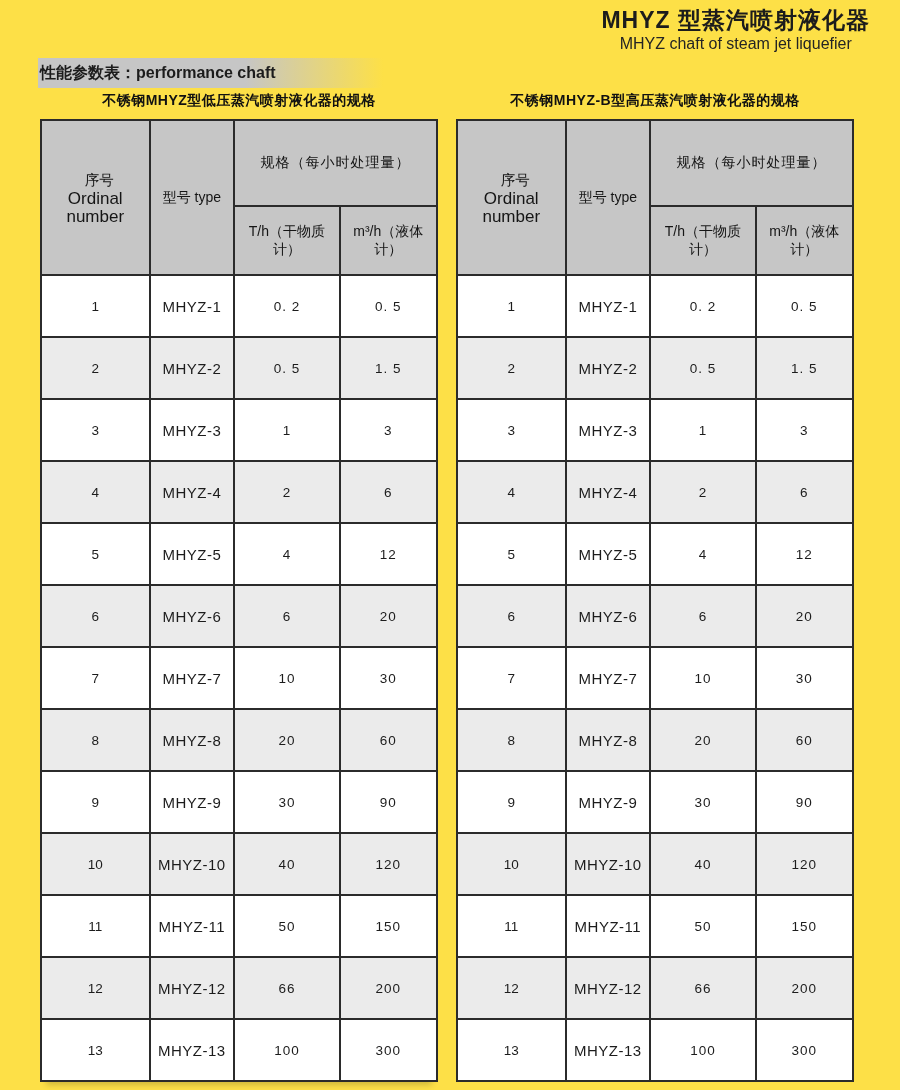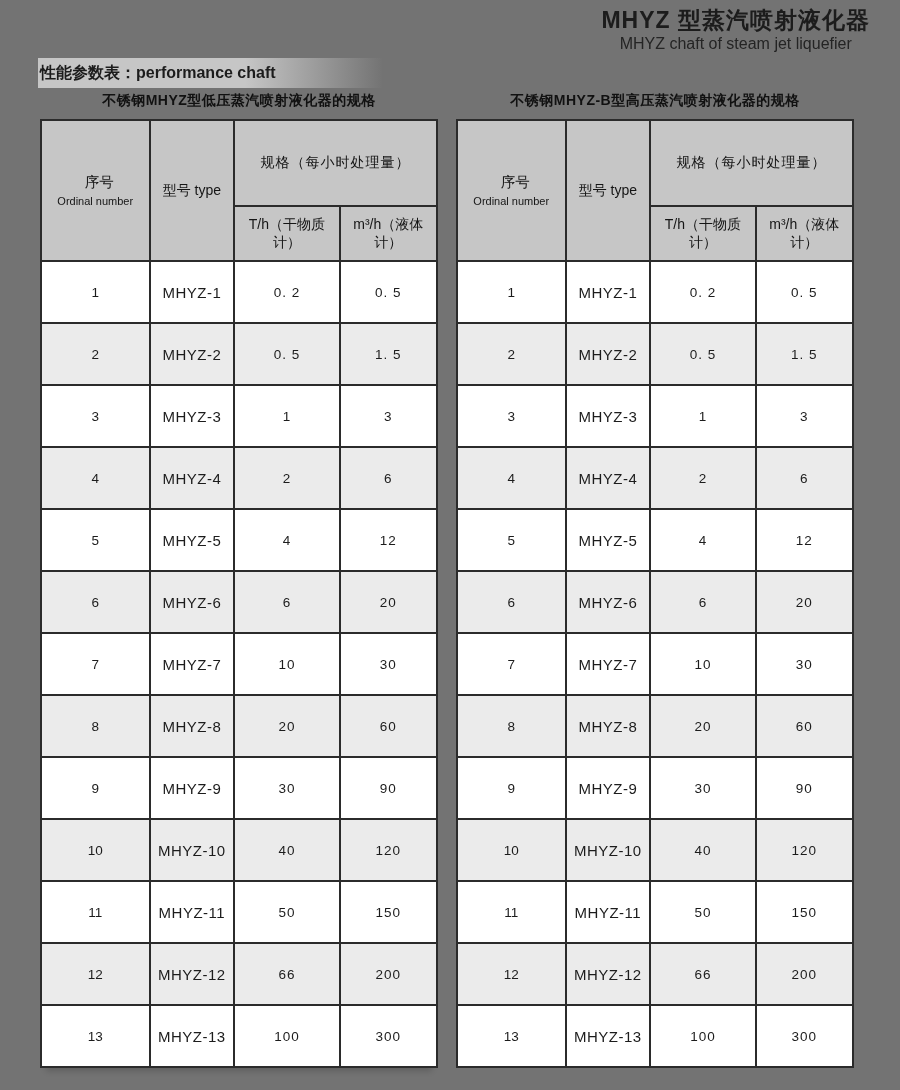--- a/index.html
+++ b/index.html
@@ -6,21 +6,21 @@
   html, body { background: #ffffff; }
   body {
     font-family: "Liberation Sans", "DejaVu Sans", sans-serif;
     color: #1a1a1a;
     -webkit-font-smoothing: antialiased;
   }
   .page {
     position: relative;
     width: 900px;
     height: 1090px;
-    background: #737373;
+    background: #fde047;
     overflow: hidden;
   }
 
   
   .doc-title {
     position: absolute;
     top: 6px;
     right: 30px;
     text-align: center;
   }
@@ -86,23 +86,23 @@
     vertical-align: middle;
     font-weight: normal;
     overflow: hidden;
   }
   table.spec-table thead th {
     background: var(--header-bg);
     font-size: 14px;
     color: #151515;
   }
   tr.hrow-top th { height: 86px; }
-  tr.hrow-sub th { height: 55px; }
+  tr.hrow-sub th { height: 69px; }
   th.h-ordinal .line1 { display: block; font-size: 14.5px; line-height: 20px; margin-left: 8px; }
-  th.h-ordinal .line2 { display: block; font-size: 11px; line-height: 18px; }
+  th.h-ordinal .line2 { display: block; font-size: 17px; line-height: 18px; }
   th.h-type { font-size: 15px; }
   th.h-group { font-size: 14px; letter-spacing: 1px; }
   th.h-sub { font-size: 14px; }
 
   table.spec-table tbody tr { height: 62px; }
   table.spec-table tbody tr:nth-child(even) td { background: var(--row-alt); }
   table.spec-table tbody td { font-size: 13.5px; color: #1c1c1c; }
   table.spec-table tbody td.c1 { font-size: 15px; letter-spacing: 0.5px; }
   table.spec-table tbody td.c2, table.spec-table tbody td.c3 { letter-spacing: 1px; }
 </style>

